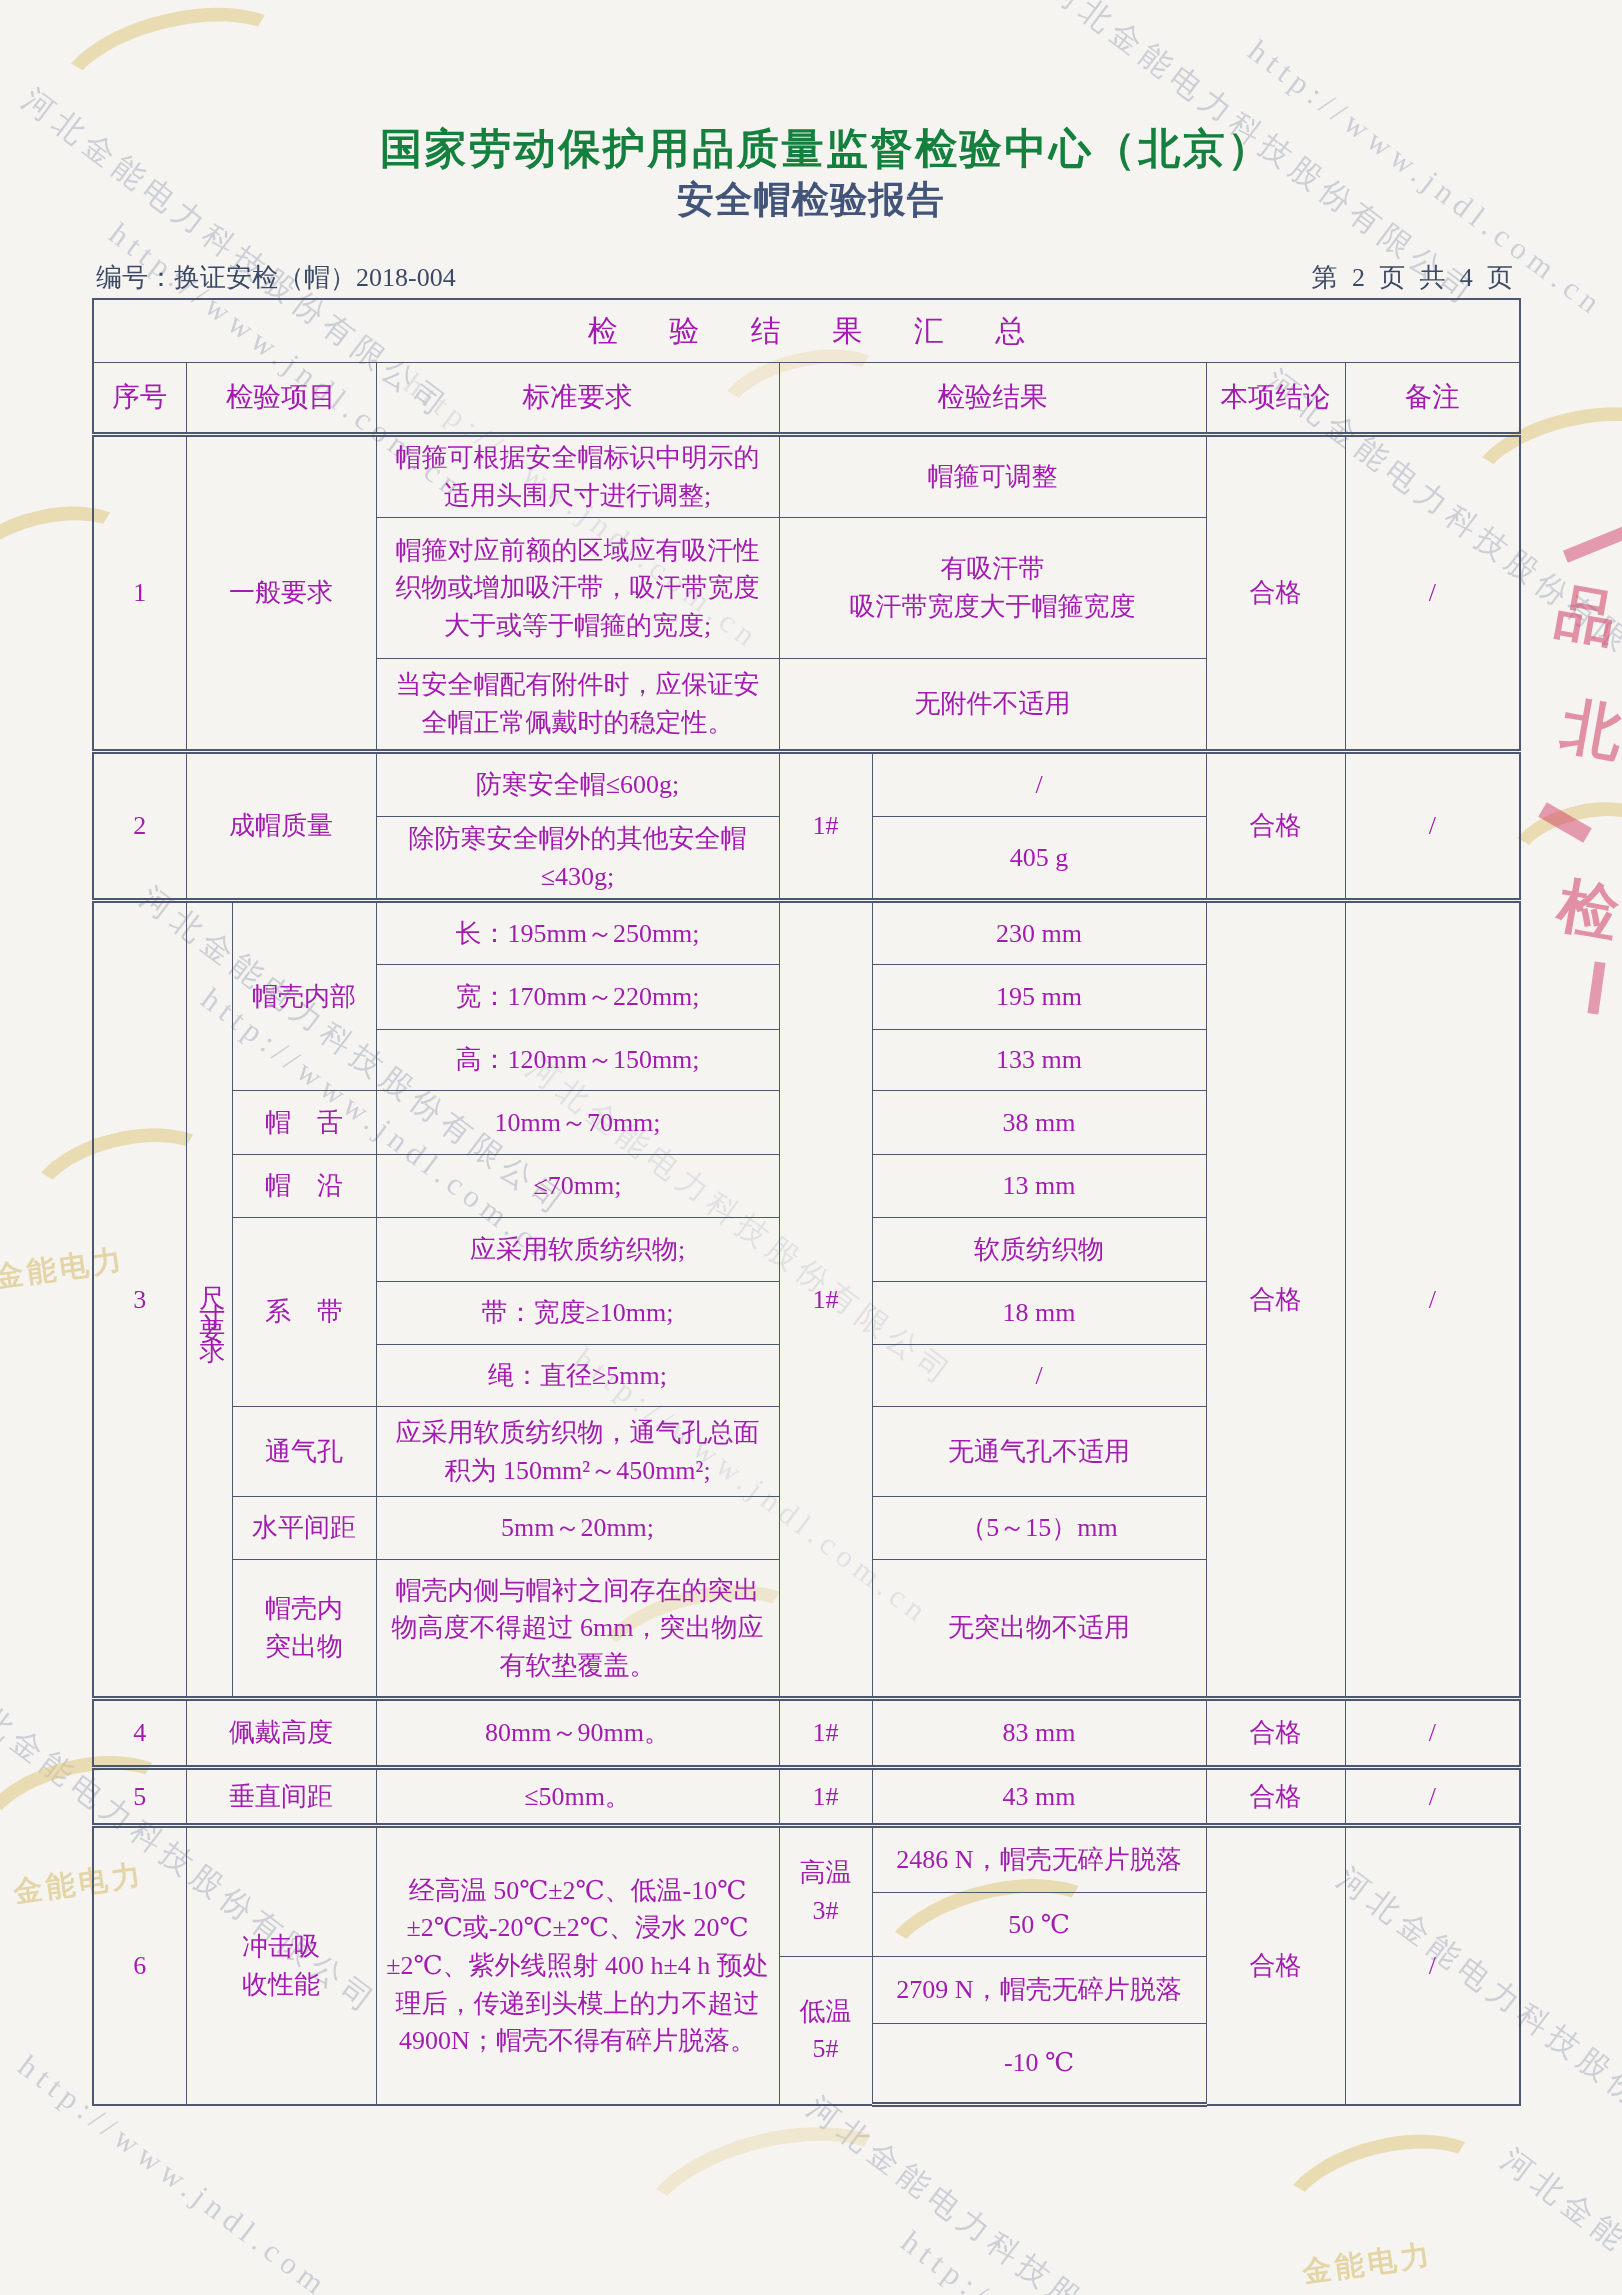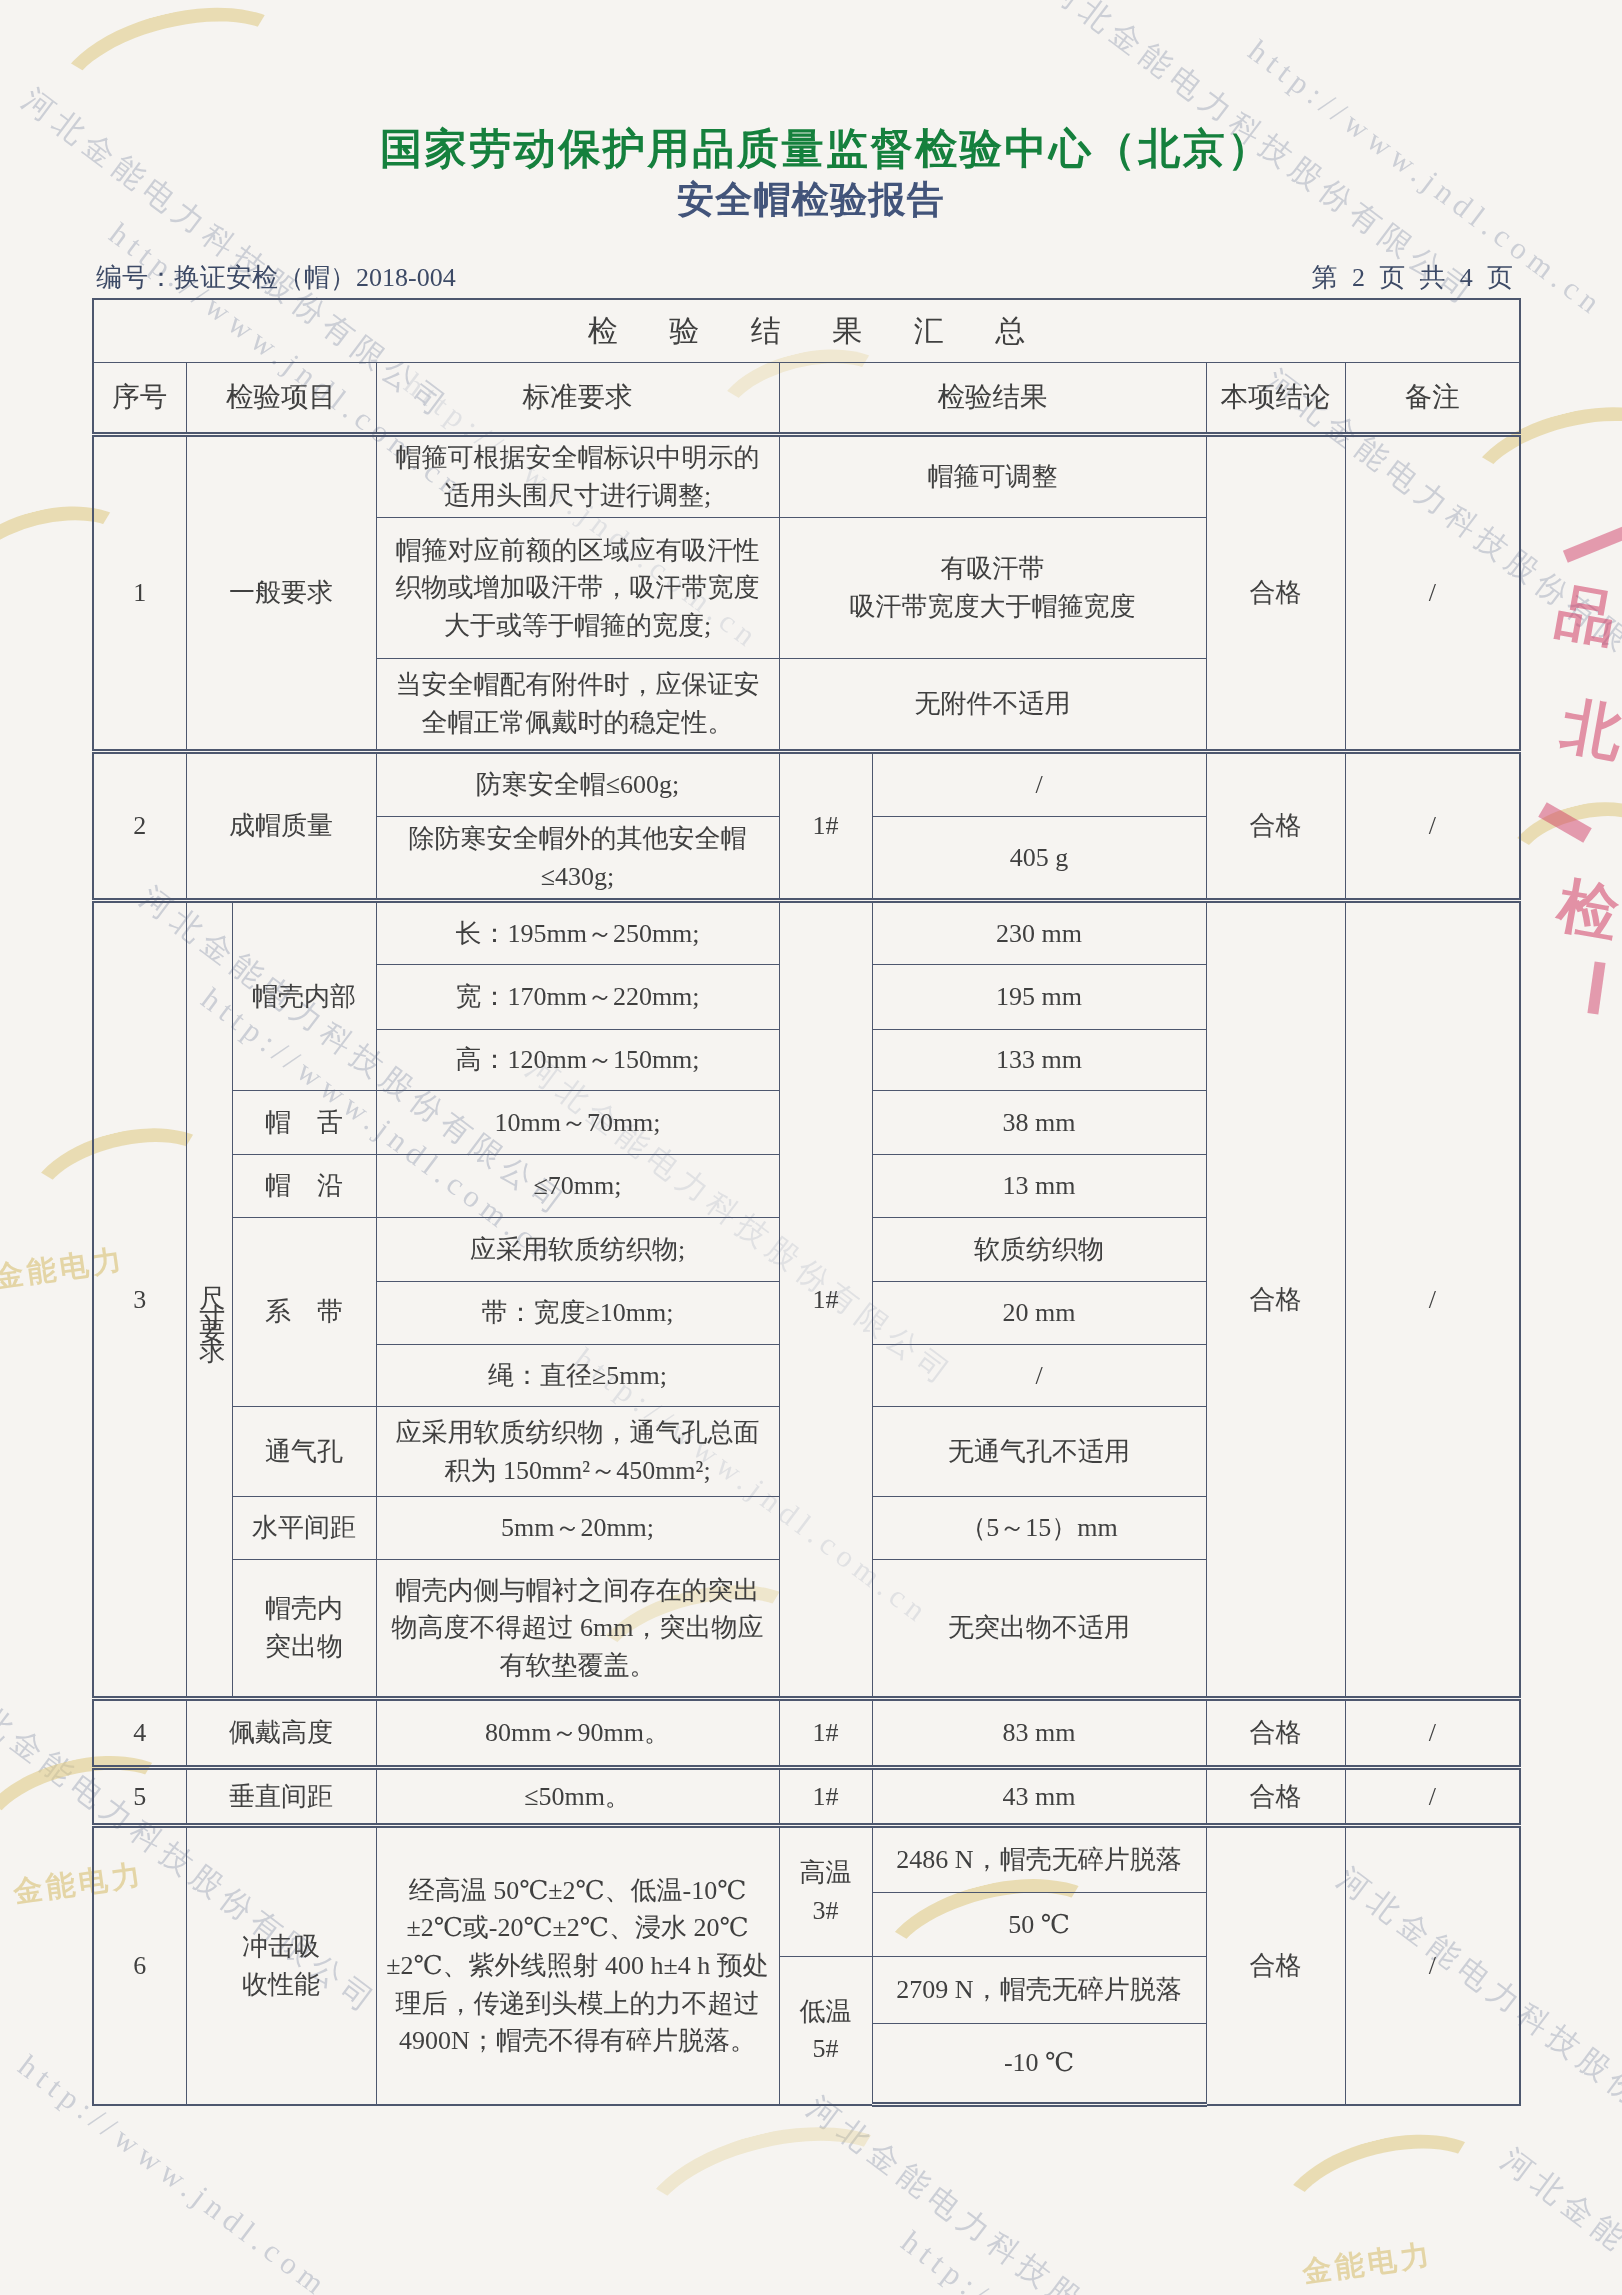--- a/index.html
+++ b/index.html
@@ -67,21 +67,21 @@
     letter-spacing:1.3px;color:#42547a;
   }
   .meta-row{position:absolute;top:260px;left:92px;right:105px;font-size:26px;color:#3d4a66;}
   .report-no{position:absolute;left:4px;top:0;text-align:center;}
   .page-info{position:absolute;right:0;top:0;letter-spacing:3.9px;}
   
   table.results{
     position:absolute;z-index:2;
     left:92px;top:298px;width:1426px;
     border-collapse:collapse;table-layout:fixed;
-    font-size:26px;color:#404040;
+    font-size:26px;color:#a21caf;
     border:2.6px solid #4d576e;
   }
   table.results td{
     border:1.6px solid #4d576e;
     text-align:center;vertical-align:middle;
     padding:2.6px 6.5px;
     overflow:hidden;
     background:transparent;
     line-height:1.45;
   }
@@ -247,21 +247,21 @@
       <td class="req">≤70mm;</td>
       <td>13 mm</td>
     </tr>
     <tr style="height:64px;">
       <td rowspan="3">系　带</td>
       <td class="req">应采用软质纺织物;</td>
       <td>软质纺织物</td>
     </tr>
     <tr style="height:63px;">
       <td class="req">带：宽度≥10mm;</td>
-      <td>20 mm</td>
+      <td>18 mm</td>
     </tr>
     <tr style="height:62px;">
       <td class="req">绳：直径≥5mm;</td>
       <td>/</td>
     </tr>
     <tr style="height:90px;">
       <td>通气孔</td>
       <td class="req">应采用软质纺织物，通气孔总面积为 150mm²～450mm²;</td>
       <td>无通气孔不适用</td>
     </tr>

